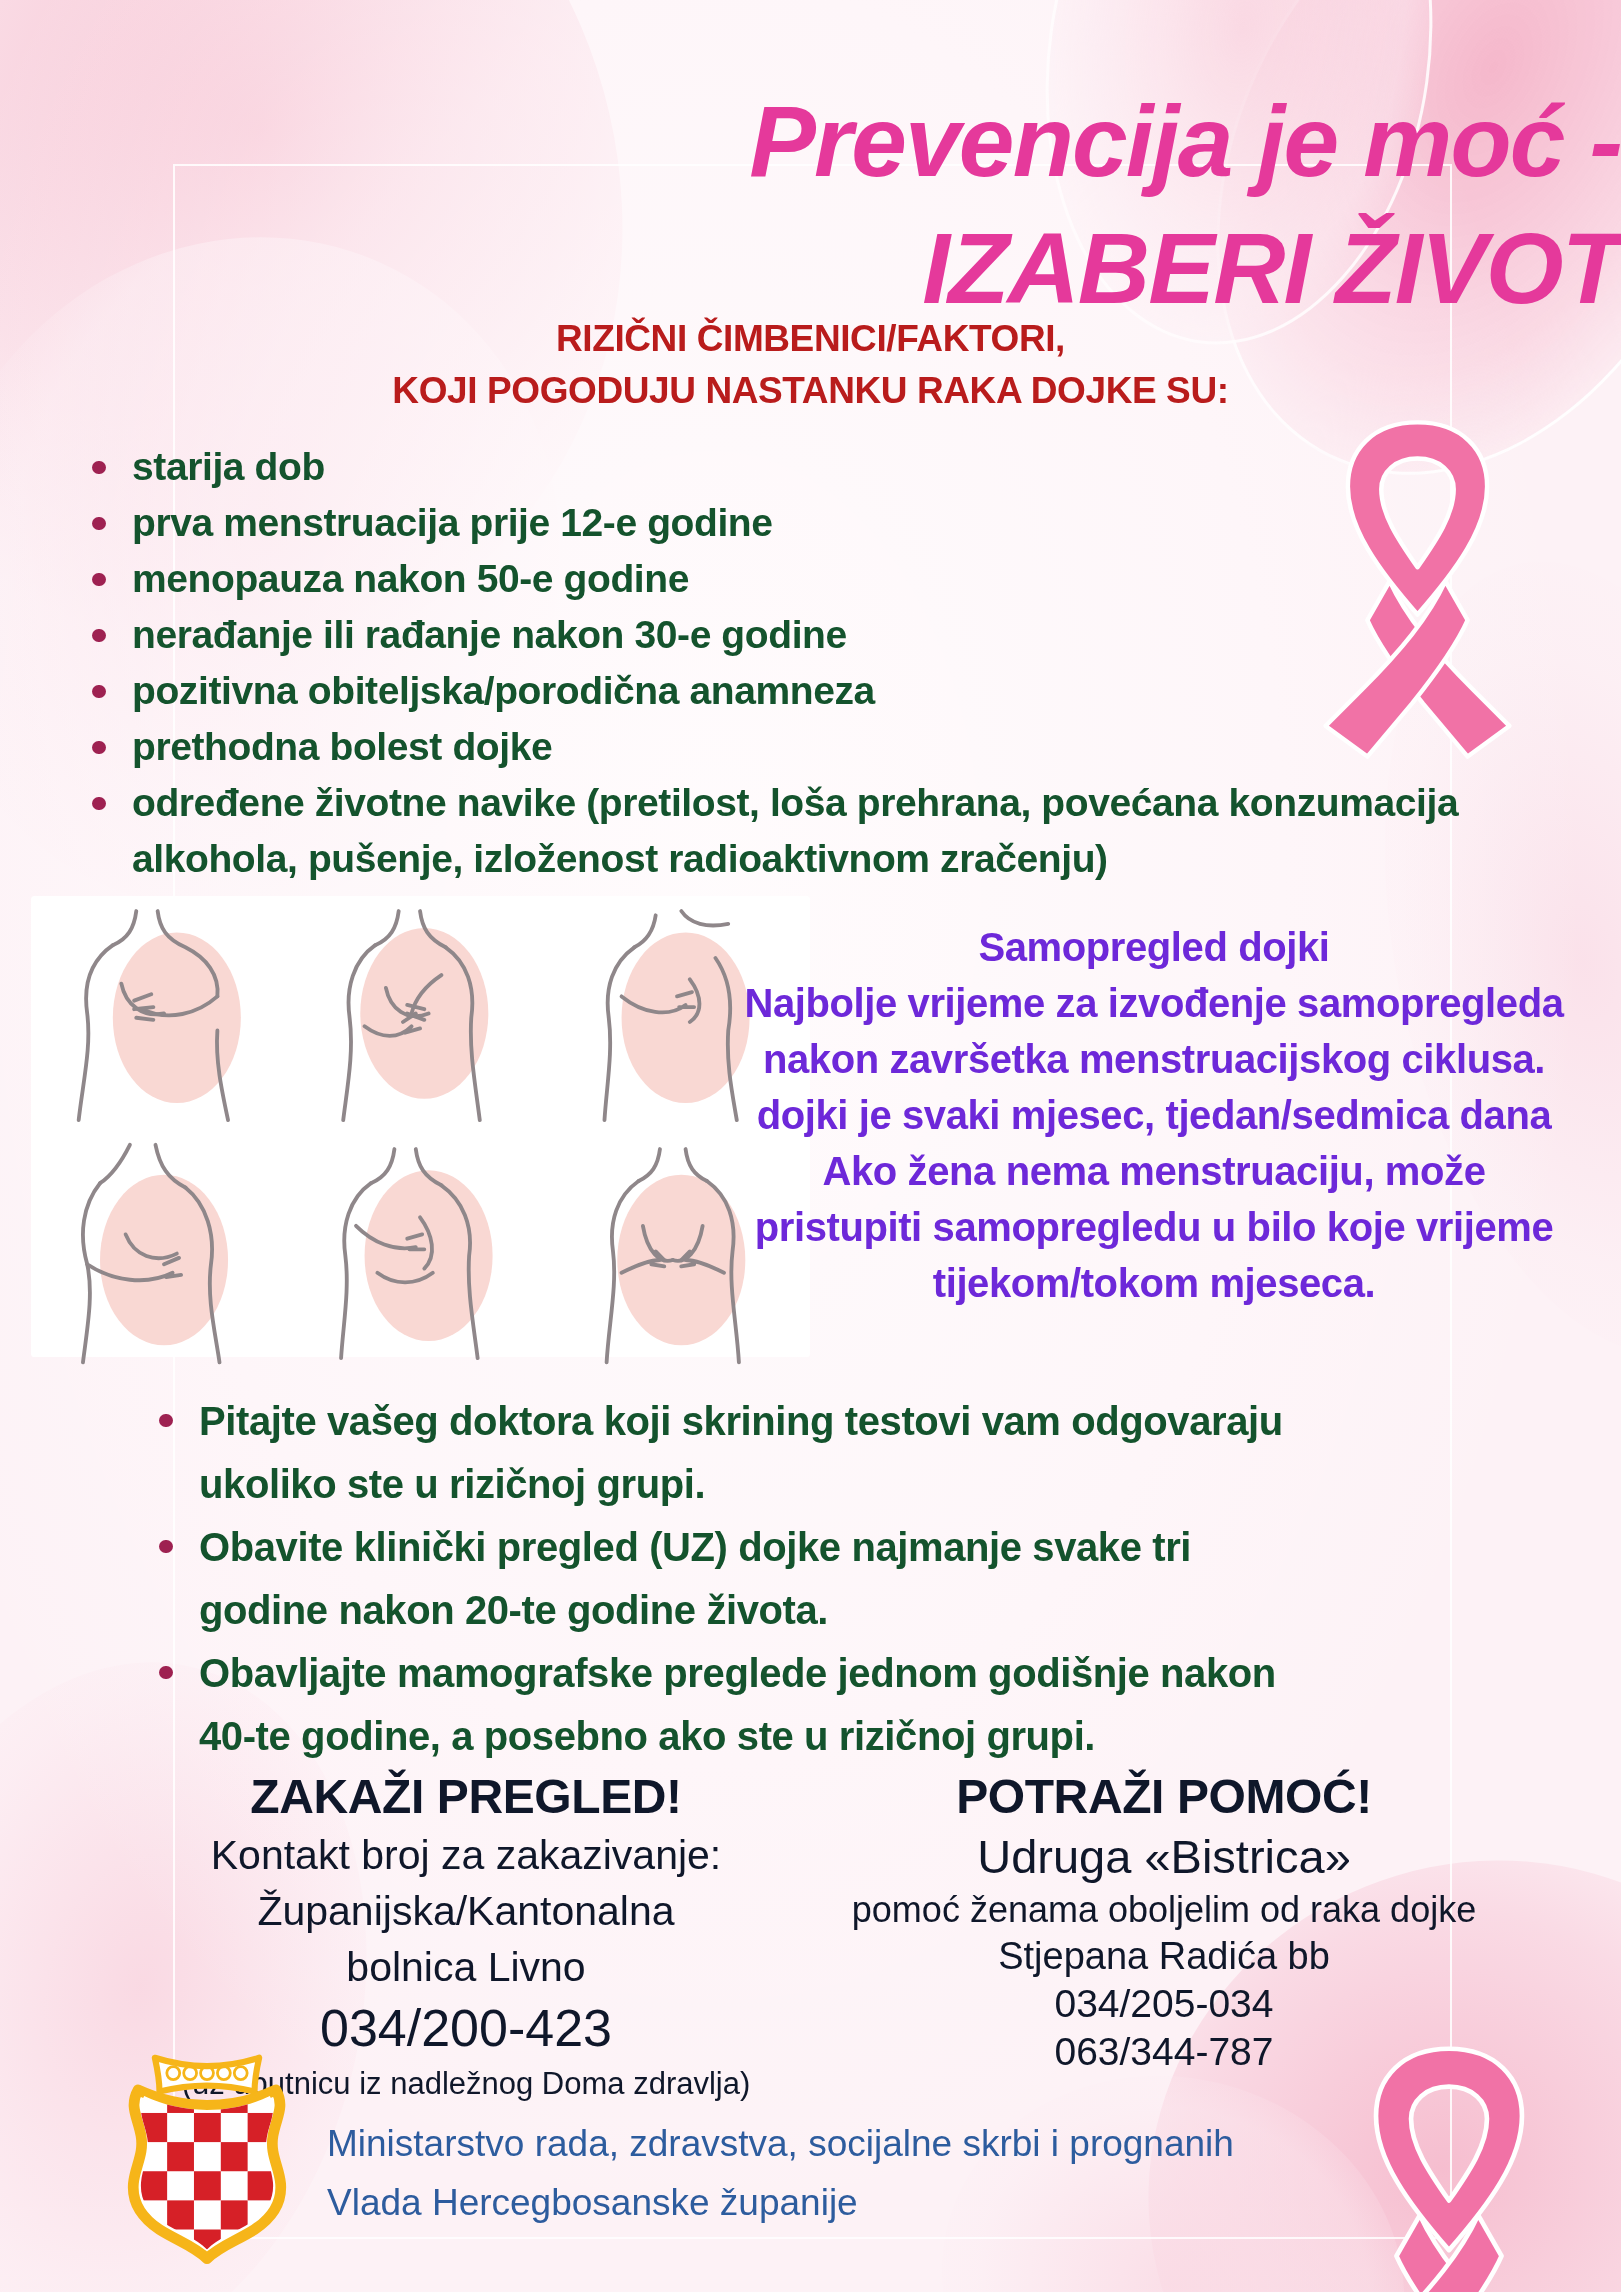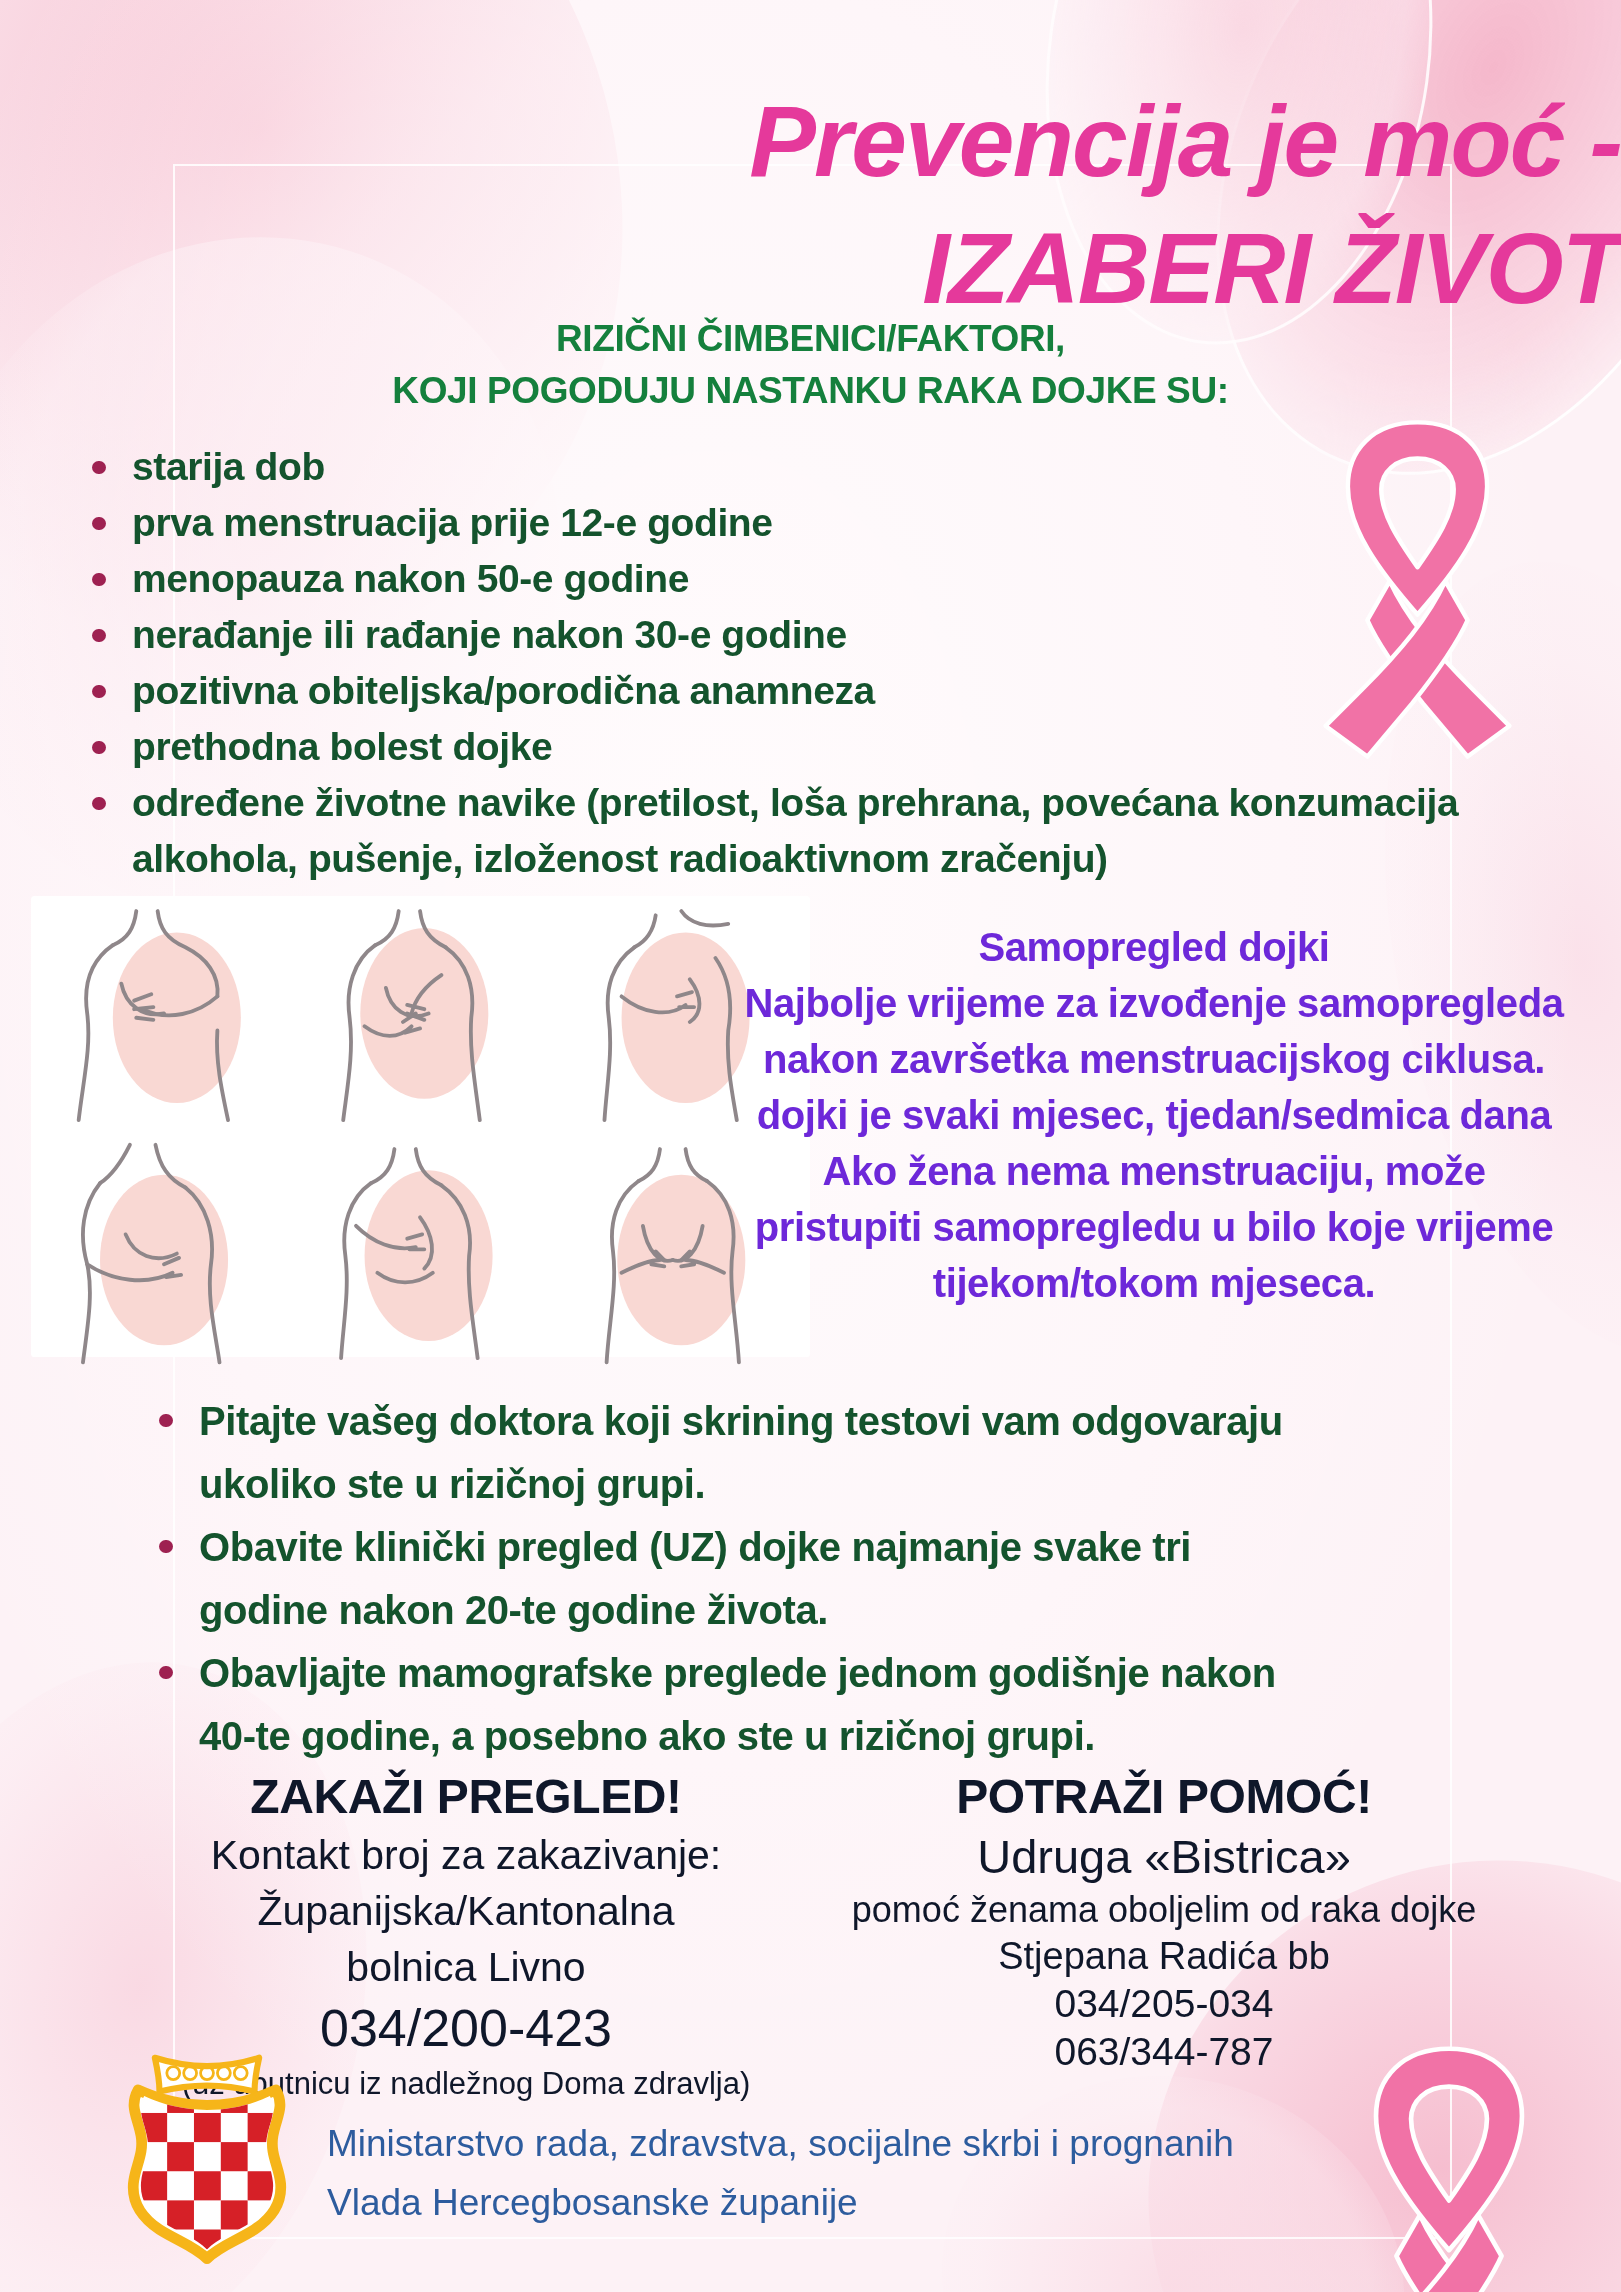--- a/index.html
+++ b/index.html
@@ -28,21 +28,21 @@
     background:radial-gradient(ellipse at 45% 45%, rgba(245,184,203,.9) 0%, rgba(249,212,224,.8) 50%, rgba(252,233,240,.2) 78%);}
   .p-br2{left:940px;top:2078px;width:466px;height:412px;transform:rotate(16deg);
     background:radial-gradient(ellipse at 50% 50%, rgba(250,219,229,.85) 0%, rgba(252,236,242,.4) 60%, rgba(253,243,247,0) 80%);}
   .center-light{left:0;top:0;width:1621px;height:2293px;
     background:radial-gradient(ellipse at 44% 38%, rgba(255,252,253,.95) 0%, rgba(255,250,252,.55) 42%, rgba(255,249,251,0) 68%);}
   .frame{left:173px;top:164px;width:1275px;height:2071px;border:2.7px solid rgba(255,255,255,.85);}
 
   .title{position:absolute;left:0;top:40px;width:1621px;text-align:right;
     color:#e5399b;font-style:italic;font-weight:bold;font-size:100px;line-height:127px;letter-spacing:-1.8px;margin-top:38px;}
   .subtitle{position:absolute;left:0;top:313px;width:1621px;text-align:center;
-    color:#15803d;font-weight:bold;font-size:37px;line-height:52px;letter-spacing:-0.4px;}
+    color:#b91c1c;font-weight:bold;font-size:37px;line-height:52px;letter-spacing:-0.4px;}
 
   ul.blist{position:absolute;margin:0;padding:0;list-style:none;}
   ul.blist li{position:relative;padding-left:47px;color:#14532d;font-weight:bold;}
   ul.blist li::before{content:"";position:absolute;left:7.2px;background:#9e2151;border-radius:50%;}
   .risk{left:85px;top:439px;width:1469px;font-size:39px;}
   .risk li{line-height:56px;letter-spacing:-0.4px;}
   .risk li::before{width:13.4px;height:13.4px;top:21.5px;}
   .reco{left:152px;top:1390px;width:1164px;font-size:40px;}
   .reco li{line-height:63px;letter-spacing:-0.4px;}
   .reco li::before{width:13.4px;height:13.4px;top:24px;}

